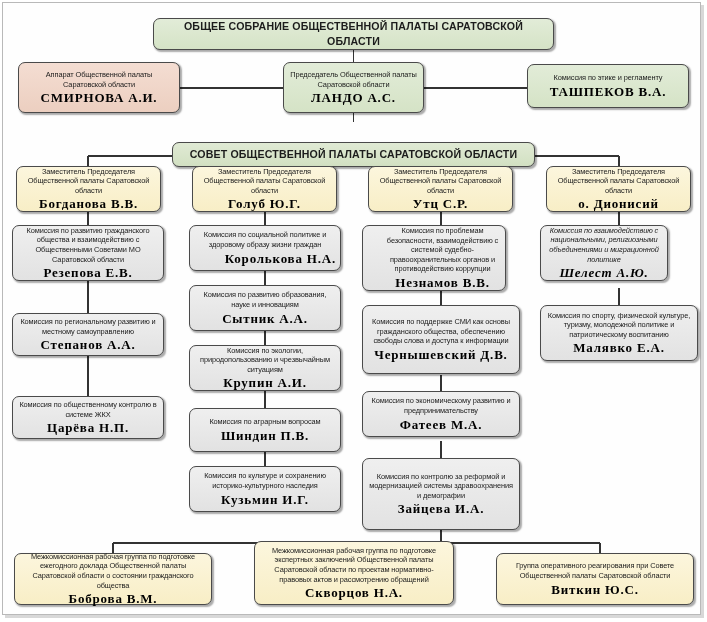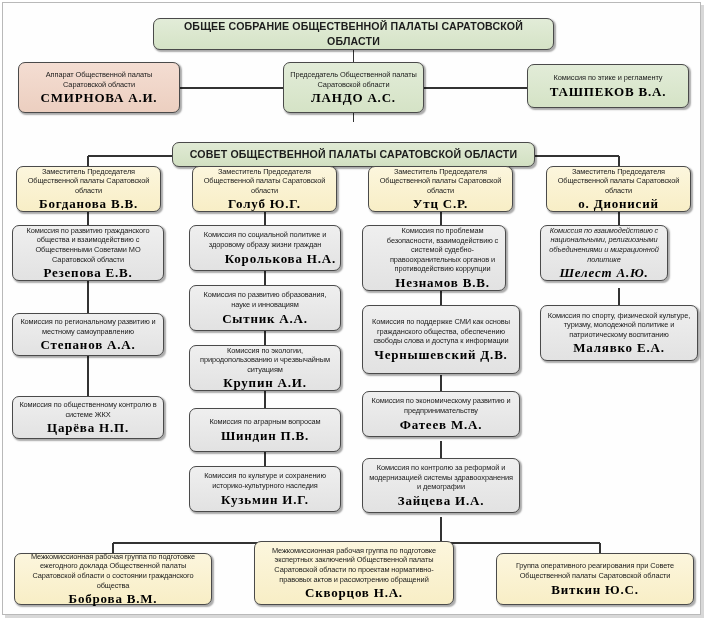--- a/index.html
+++ b/index.html
@@ -259,21 +259,21 @@
   <div class="node grey" style="left:362px; top:305px; width:158px; height:69px;">
     <div class="desc">Комиссия по поддержке СМИ как основы гражданского общества, обеспечению свободы слова и доступа к информации</div>
     <div class="person">Чернышевский Д.В.</div>
   </div>
 
   <div class="node grey" style="left:362px; top:391px; width:158px; height:46px;">
     <div class="desc">Комиссия по экономическому развитию и предпринимательству</div>
     <div class="person">Фатеев М.А.</div>
   </div>
 
-  <div class="node grey" style="left:362px; top:458px; width:158px; height:55px;">
+  <div class="node grey" style="left:362px; top:458px; width:158px; height:72px;">
     <div class="desc">Комиссия по контролю за реформой и модернизацией системы здравоохранения и демографии</div>
     <div class="person">Зайцева И.А.</div>
   </div>
 
   <div class="node grey" style="left:540px; top:225px; width:128px; height:56px;font-style:italic;">
     <div class="desc">Комиссия по взаимодействию с национальными, религиозными объединениями и миграционной политике</div>
     <div class="person">Шелест А.Ю.</div>
   </div>
 
   <div class="node cream" style="left:14px; top:553px; width:198px; height:52px;">

